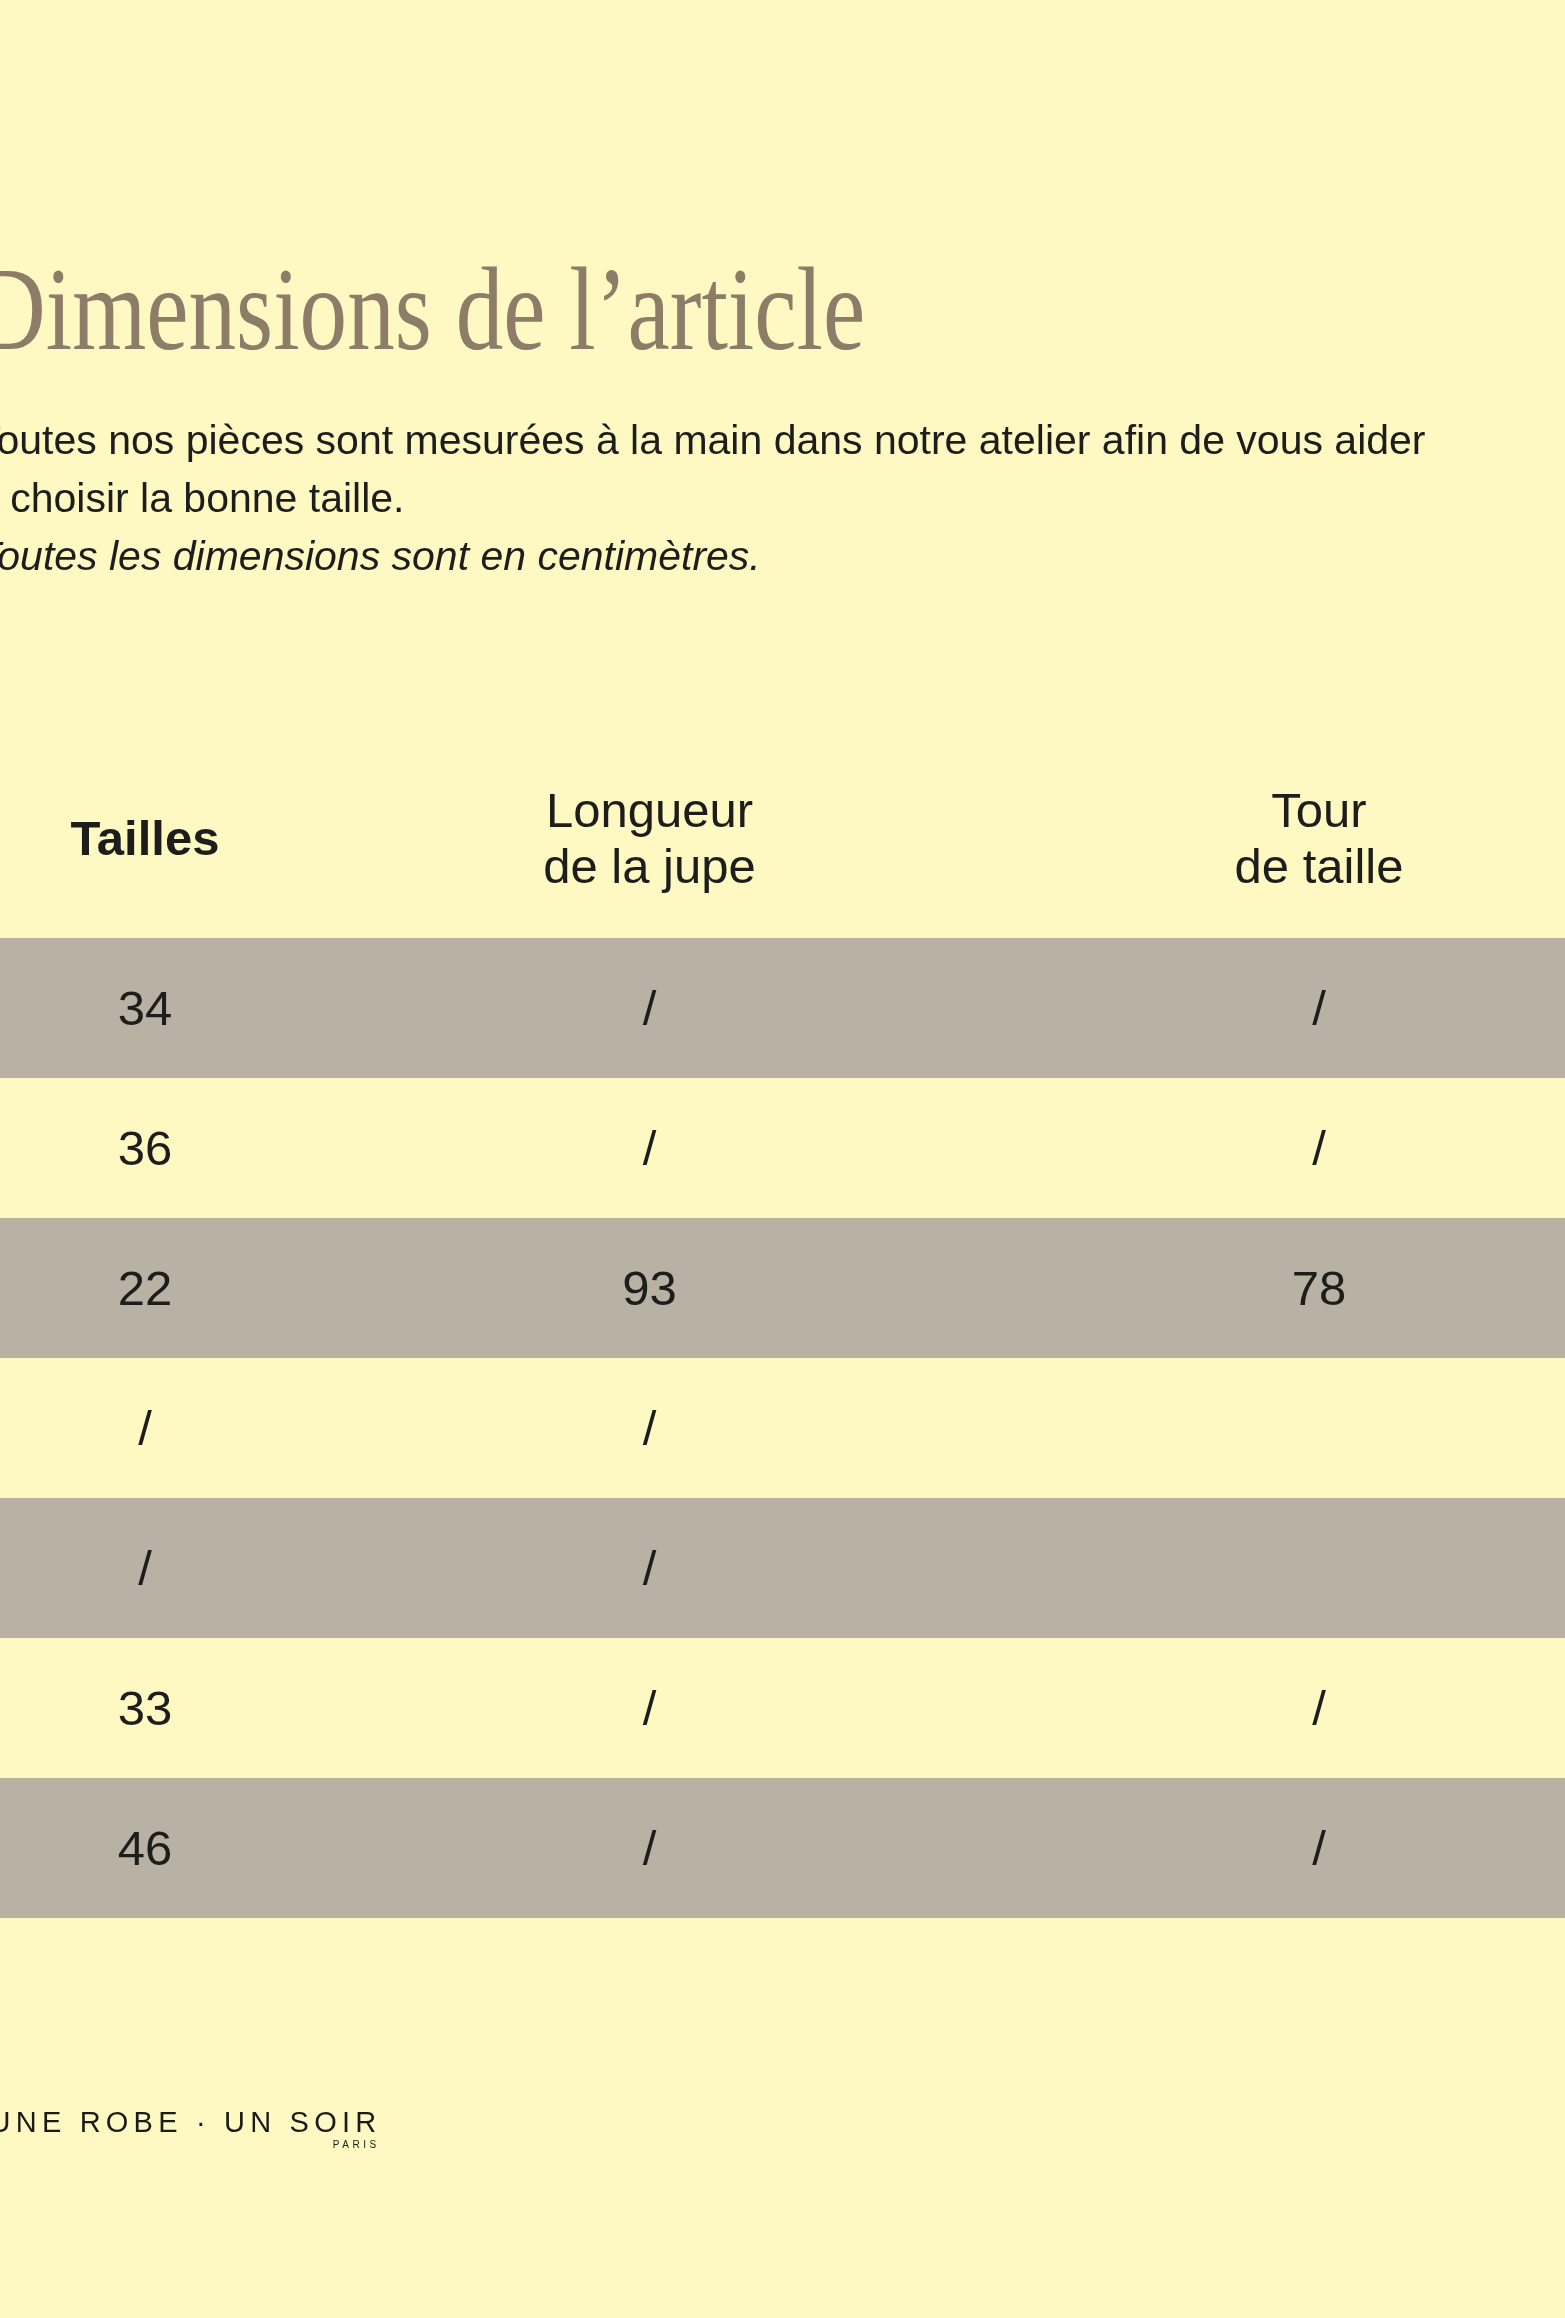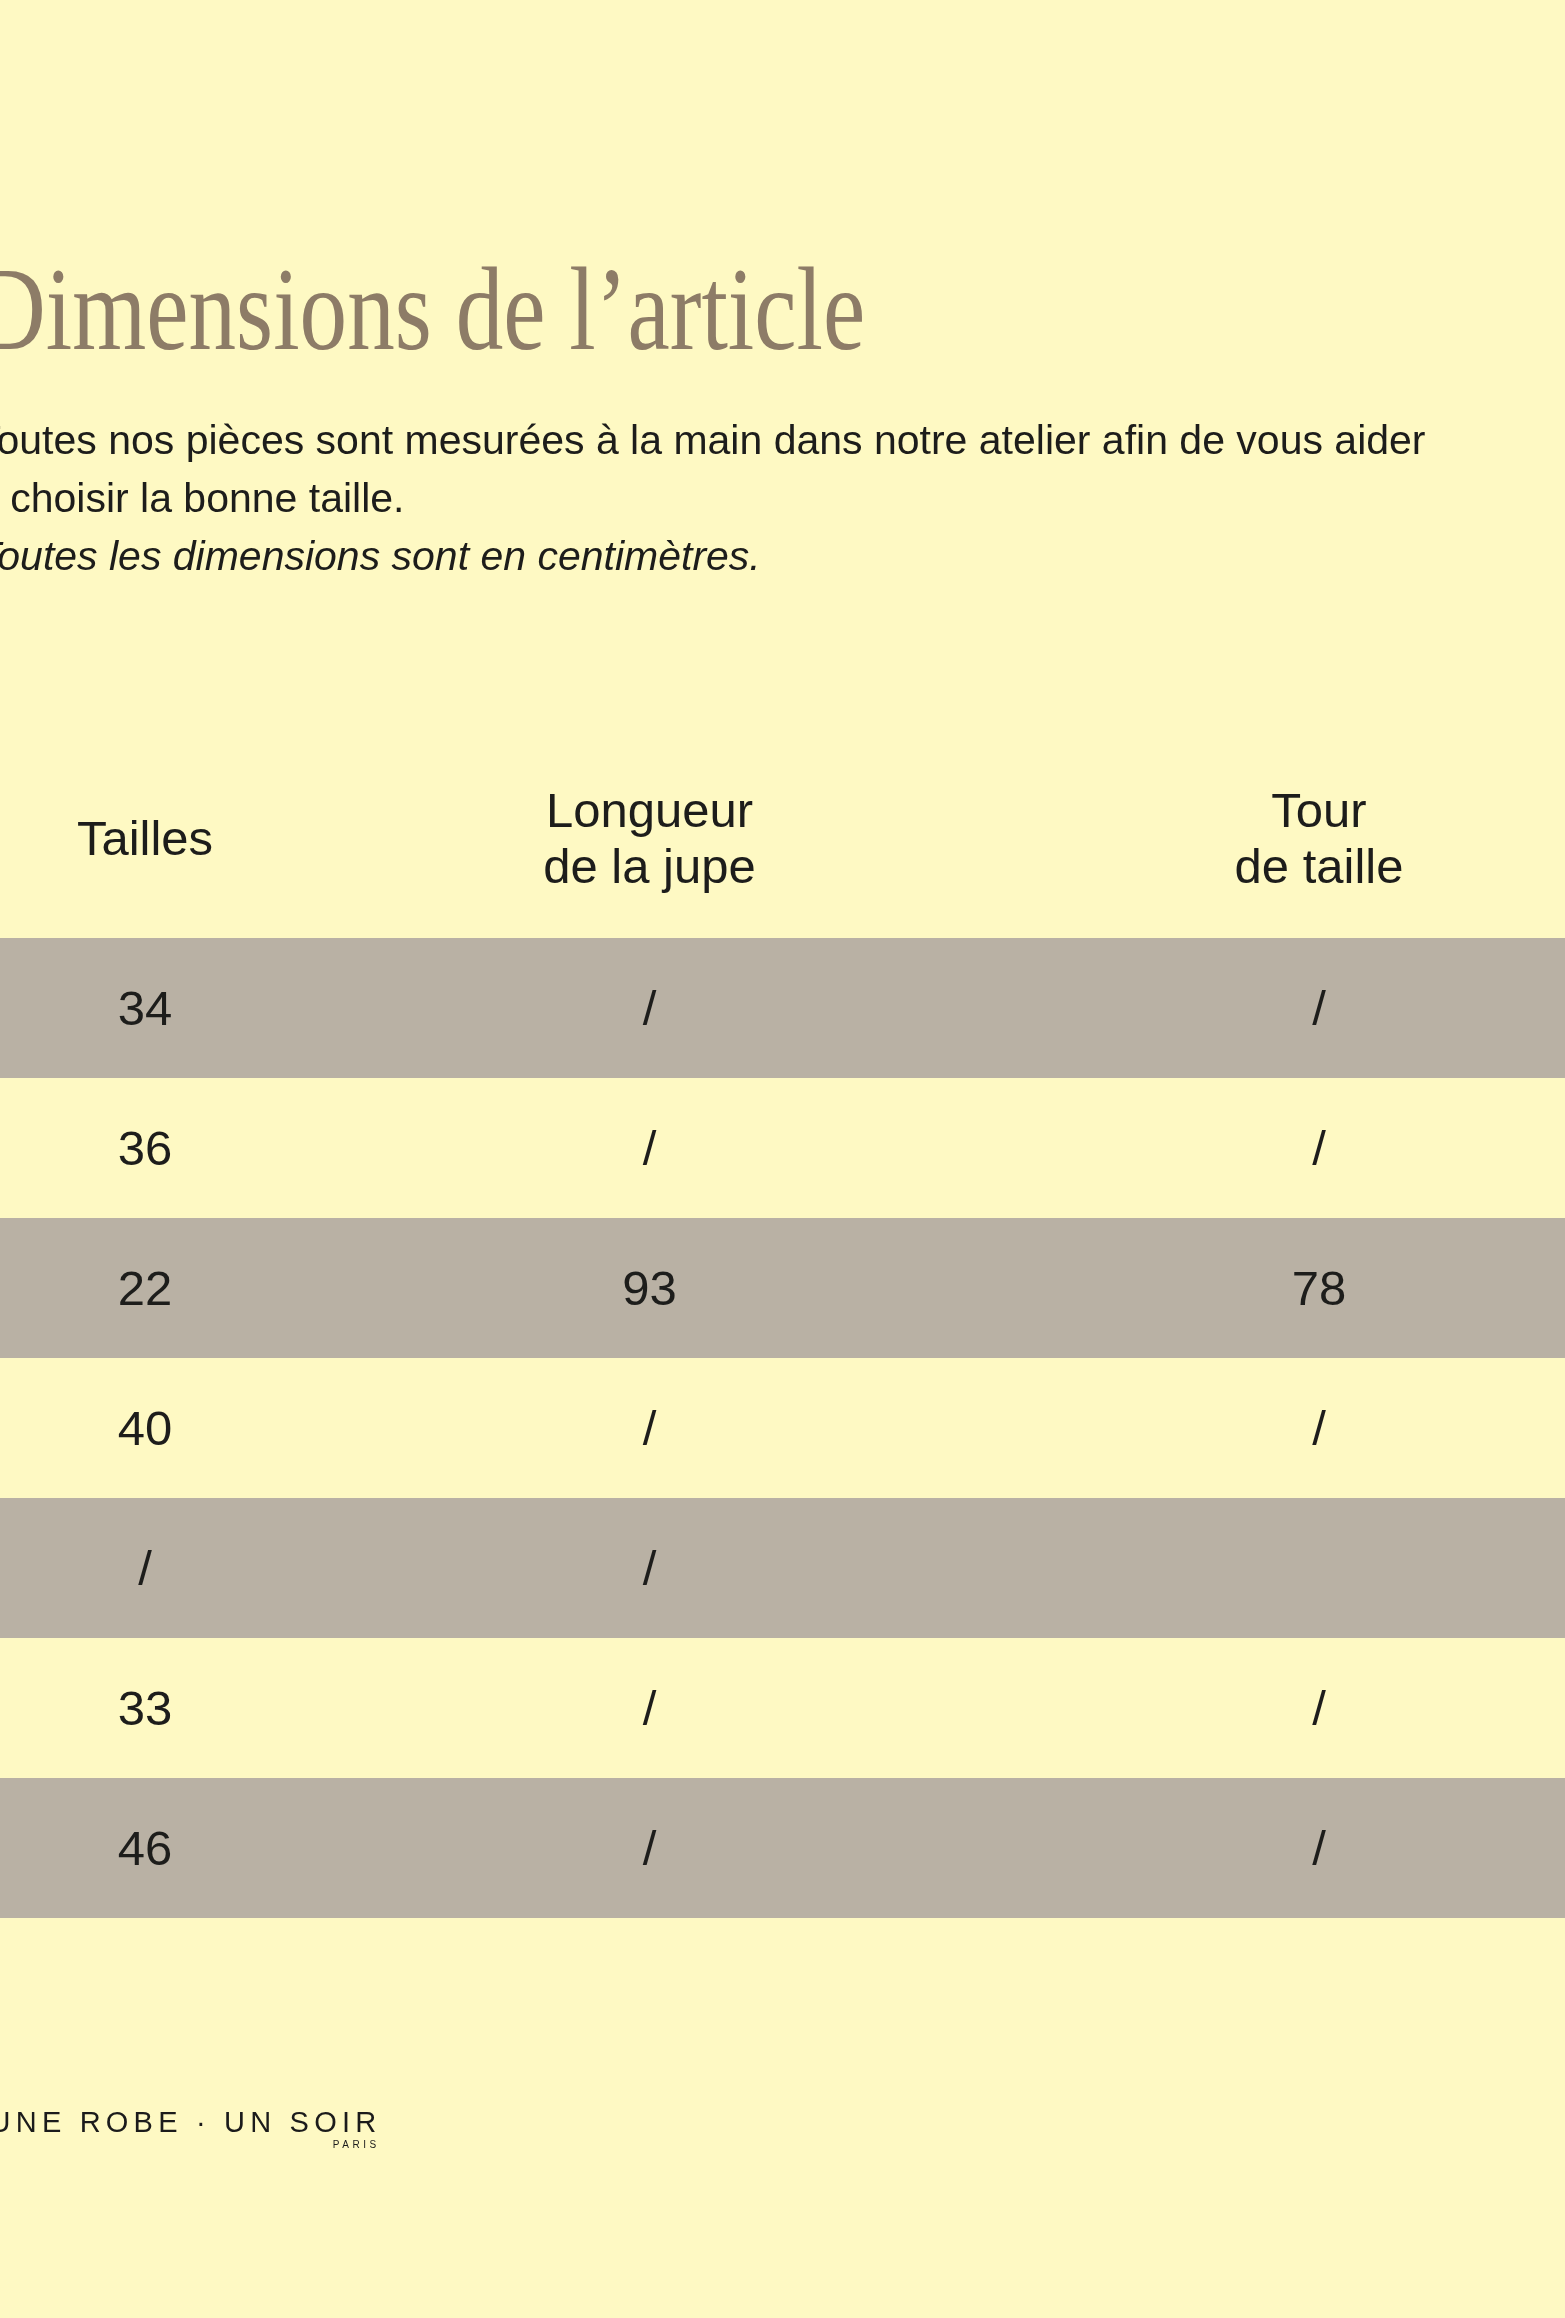--- a/index.html
+++ b/index.html
@@ -51,21 +51,21 @@
     left: 0;
     width: 1629px;
     height: 112px;
     display: grid;
     grid-template-columns: 290px 719px 620px;
     align-items: center;
     text-align: center;
     font-size: 49px;
     line-height: 56px;
   }
-  .th-sizes { font-weight: normal; }
+  .th-sizes { font-weight: bold; }
   .th-line { display: block; }
   
   .tbody {
     position: absolute;
     top: 938px;
     left: 0;
     width: 1629px;
   }
   .row {
     display: grid;
@@ -136,21 +136,20 @@
       <span class="cell">36</span>
       <span class="cell">/</span>
       <span class="cell">/</span>
     </div>
     <div class="row shaded">
       <span class="cell">22</span>
       <span class="cell">93</span>
       <span class="cell">78</span>
     </div>
     <div class="row">
-      <span class="cell">40</span>
       <span class="cell">/</span>
       <span class="cell">/</span>
     </div>
     <div class="row shaded">
       <span class="cell">/</span>
       <span class="cell">/</span>
     </div>
     <div class="row">
       <span class="cell">33</span>
       <span class="cell">/</span>

